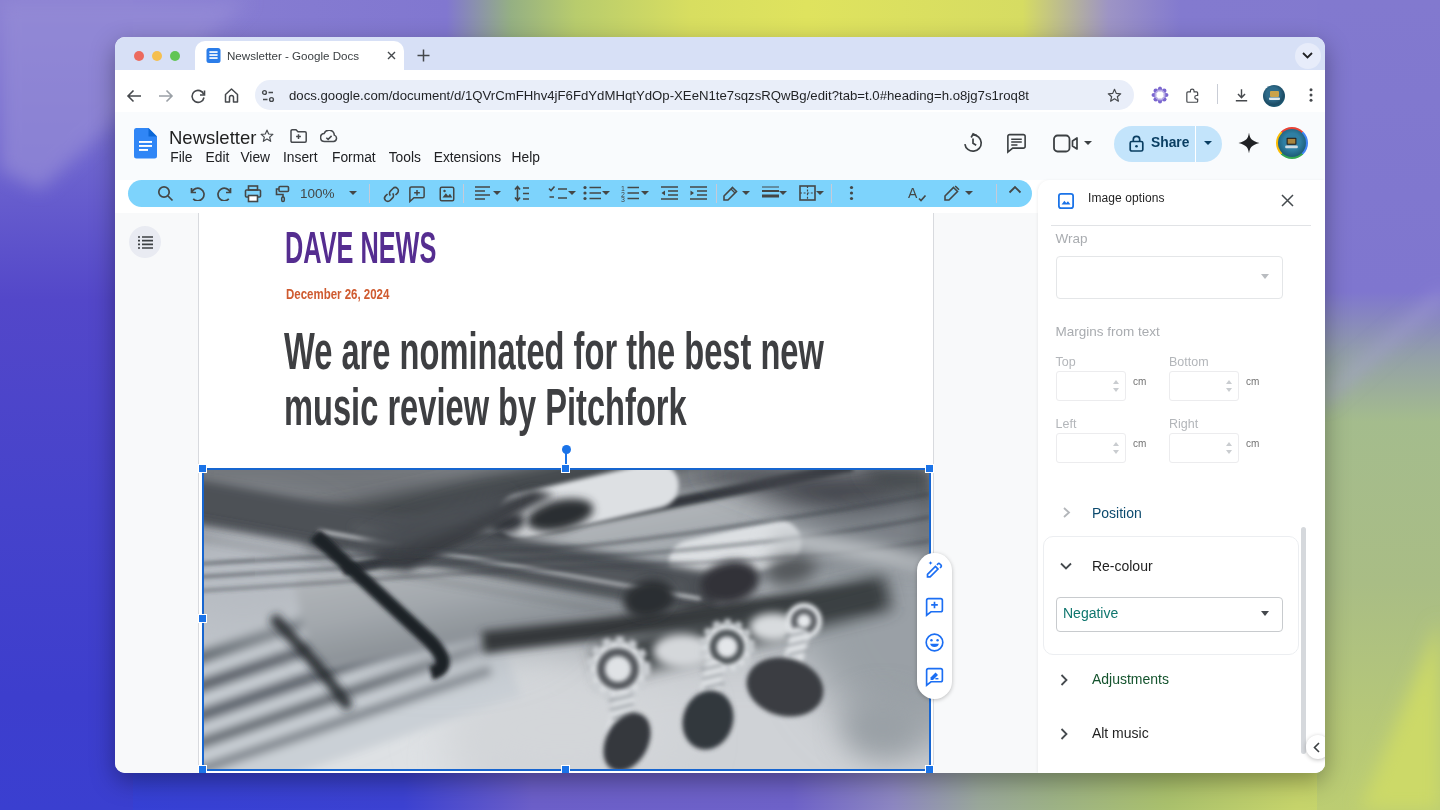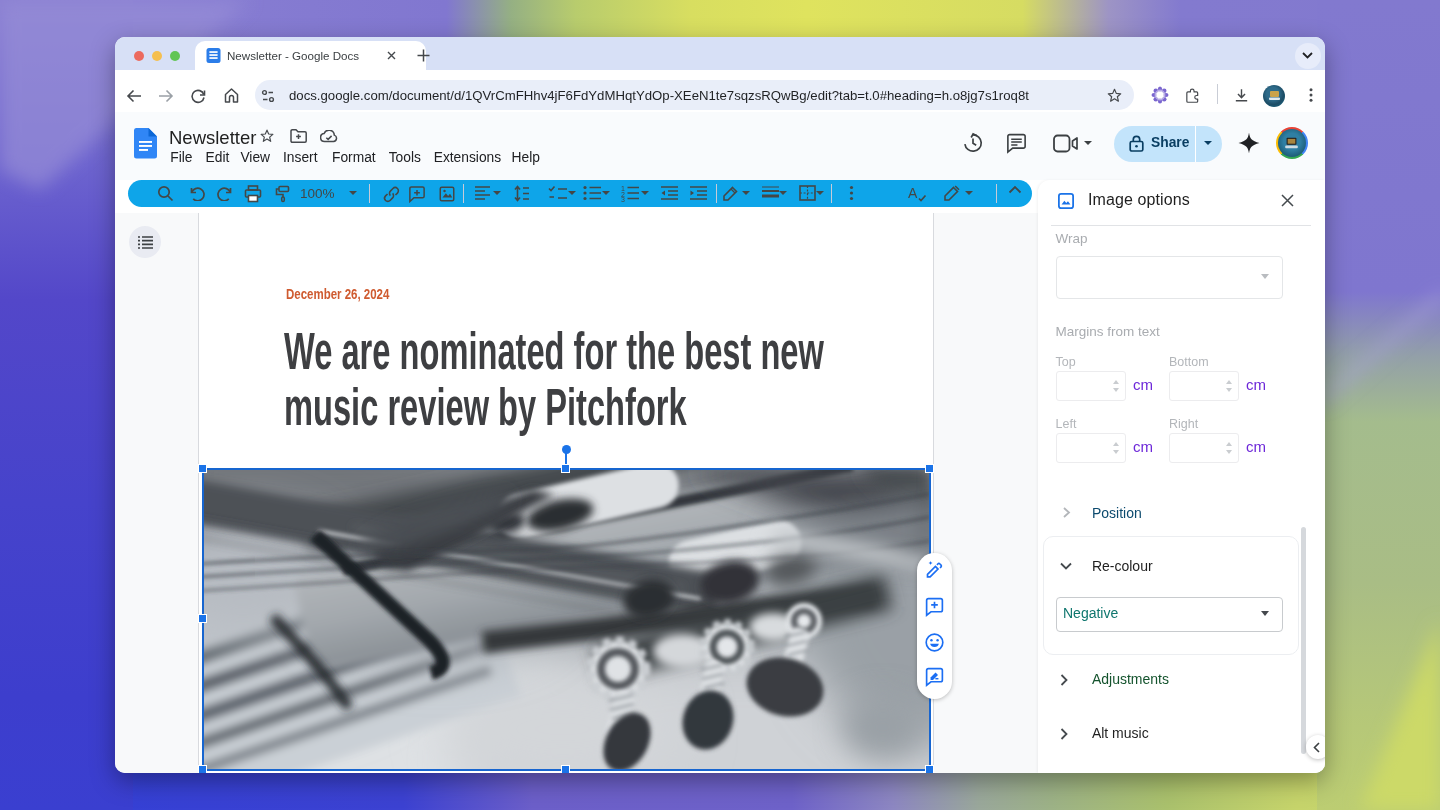--- a/index.html
+++ b/index.html
@@ -1,38 +1,38 @@
 <!DOCTYPE html>
 <html><head>
 <meta charset="utf-8">
 <style>
 html,body{margin:0;padding:0;width:1440px;height:810px;overflow:hidden;font-family:"Liberation Sans",sans-serif;}
 #wp{position:absolute;left:0;top:0}
 #win{position:absolute;left:115px;top:37px;width:1210px;height:736px;border-radius:10px;overflow:hidden;box-shadow:0 8px 24px rgba(0,0,0,.35);background:#fff}
 #tabstrip{position:absolute;left:0;top:0;width:1210px;height:33px;background:#d7e0f6}
 .tl{position:absolute;top:13.7px;width:10px;height:10px;border-radius:50%}
-#tab{position:absolute;left:80px;top:4px;width:231px;height:29px;background:#fff;border-radius:10px 10px 0 0}
+#tab{position:absolute;left:80px;top:4px;width:209px;height:29px;background:#fff;border-radius:10px 10px 0 0}
 #tabtitle{position:absolute;left:32px;top:8px;font-size:11.6px;color:#3c4043;white-space:nowrap}
 #urlrow{position:absolute;left:0;top:33px;width:1206px;height:42px;background:#fff}
 #urlpill{position:absolute;left:140px;top:10px;width:879px;height:30px;border-radius:15px;background:#e9eef9}
 #dhead{position:absolute;left:0;top:75px;width:1210px;height:68px;background:#f9fbfd}
-#pillbar{position:absolute;left:13px;top:142.5px;width:904px;height:27px;border-radius:13.5px;background:#0ea5e9}
+#pillbar{position:absolute;left:13px;top:142.5px;width:904px;height:27px;border-radius:13.5px;background:#7dd3fc}
 #canvas{position:absolute;left:0;top:176px;width:1210px;height:560px;background:#f8f9fa}
 #page{position:absolute;left:83px;top:0;width:734px;height:560px;background:#fff;border-left:1px solid #d8dade;border-right:1px solid #d8dade}
 #sidebar{position:absolute;left:923px;top:143px;width:287px;height:593px;background:#fff;border-radius:12px 0 0 0;box-shadow:-1px 0 3px rgba(0,0,0,.05)}
 .caret{display:inline-block;width:0;height:0;border-left:4px solid transparent;border-right:4px solid transparent;border-top:4.5px solid #444746}
 .sep{position:absolute;width:1px;height:19px;background:#c6cbd8;top:4px}
 .cx{transform-origin:0 50%;display:inline-block;white-space:nowrap}
 .tbi{position:absolute;top:5px}
 .hd{position:absolute;width:7px;height:7px;background:#1a73e8;outline:1.5px solid #fff}
 .schev{stroke:#454a4e;stroke-width:1.8;fill:none}
 .mf{position:absolute;width:68px;height:28px;background:#fff;border:1px solid #ececee;border-radius:3px}
 .mf:after{content:"";position:absolute;right:6px;top:8px;width:0;height:0;border-left:3.5px solid transparent;border-right:3.5px solid transparent;border-bottom:4px solid #c9ccd0}
 .mf:before{content:"";position:absolute;right:6px;bottom:8px;width:0;height:0;border-left:3.5px solid transparent;border-right:3.5px solid transparent;border-top:4px solid #c9ccd0}
-.cmt{position:absolute;font-size:15px;color:#6d28d9}
+.cmt{position:absolute;font-size:10px;color:#737373}
 </style>
 </head>
 <body>
 <svg id="wp" width="1440" height="810" viewBox="0 0 1440 810">
 <defs>
 <linearGradient id="wleft" x1="0" y1="0" x2="0" y2="1">
 <stop offset="0" stop-color="#8a80d2"></stop>
         <stop offset="0.19" stop-color="#6f66cf"></stop>
         <stop offset="0.37" stop-color="#5347c9"></stop>
         <stop offset="0.62" stop-color="#4643cb"></stop>
@@ -350,20 +350,21 @@
         <path d="M1.5 7.5 L7 2 L12.5 7.5" fill="none" stroke="#444746" stroke-width="1.8"></path>
       </svg>
 </div>
 <div id="canvas">
       <div id="page"></div>
 <div style="position:absolute;left:13.7px;top:12.6px;width:32px;height:32px;border-radius:50%;background:#e9ebf2"></div>
 <svg style="position:absolute;left:22.7px;top:21.6px" width="15" height="14" viewBox="0 0 15 14">
         <path d="M4 2 H15 M4 5.7 H15 M4 9.4 H15 M4 13 H15" stroke="#3c4043" stroke-width="1.7"></path>
         <path d="M0 2 H2 M0 5.7 H2 M0 9.4 H2 M0 13 H2" stroke="#3c4043" stroke-width="1.7"></path>
       </svg>
+<div style="position:absolute;left:169.5px;top:10.3px;font-size:44px;font-weight:bold;color:#552d90"><span class="cx" style="transform:scaleX(0.575)">DAVE NEWS</span></div>
 <div style="position:absolute;left:170.6px;top:72.5px;font-size:14px;font-weight:bold;color:#cf5b30"><span class="cx" style="transform:scaleX(0.82)">December 26, 2024</span></div>
 <div style="position:absolute;left:169px;top:110.5px;font-size:51px;font-weight:bold;color:#3e3f42;line-height:56.5px"><span class="cx" style="transform:scaleX(0.64)">We are nominated for the best new<br>music review by Pitchfork</span></div>
 <svg id="guitar" style="position:absolute;left:88px;top:256px" width="727" height="301" viewBox="0 0 727 301">
 <defs>
 <filter id="g2" x="-60%" y="-60%" width="220%" height="220%">
             <feGaussianBlur stdDeviation="2"></feGaussianBlur>
           </filter>
 <filter id="g4" x="-60%" y="-60%" width="220%" height="220%">
             <feGaussianBlur stdDeviation="4"></feGaussianBlur>
           </filter>
@@ -491,21 +492,21 @@
           <path d="M13.2 7.5 L16 10.3 L10.3 16 H7.5 V13.2 Z" fill="#1b6ef3"></path>
           <path d="M13 14.5 H16.5" stroke="#1b6ef3" stroke-width="1.7"></path>
         </svg>
 </div>
 </div>
 <div id="sidebar">
 <svg style="position:absolute;left:20px;top:13px" width="16" height="16" viewBox="0 0 18 18">
         <rect x="1" y="1" width="16" height="16" rx="2.5" fill="none" stroke="#1a73e8" stroke-width="2"></rect>
         <path d="M4 13 L7.2 8.8 L9.3 11.3 L11.2 9.2 L14 13 Z" fill="#1a73e8"></path>
       </svg>
-<div style="position:absolute;left:50px;top:11px;font-size:16px;font-weight:500;color:#1f1f1f;letter-spacing:.1px">Image options</div>
+<div style="position:absolute;left:50px;top:11px;font-size:12px;font-weight:500;color:#1f1f1f;letter-spacing:.1px">Image options</div>
 <svg style="position:absolute;left:243px;top:14px" width="13" height="13" viewBox="0 0 13 13">
         <path d="M1 1 L12 12 M12 1 L1 12" stroke="#454a4e" stroke-width="1.5"></path>
       </svg>
 <div style="position:absolute;left:13px;top:45px;width:260px;height:1px;background:#e1e3e6"></div>
 <div style="position:absolute;left:17.6px;top:51px;font-size:13.5px;color:#a9acb0">Wrap</div>
 <div style="position:absolute;left:17.6px;top:76px;width:225px;height:41px;border:1px solid #e4e6e8;border-radius:4px;background:#fff"></div>
 <div class="caret" style="position:absolute;left:223px;top:94px;border-top-color:#b9bcc0;border-top-width:5px;border-left-width:4.5px;border-right-width:4.5px"></div>
 <div style="position:absolute;left:17.6px;top:144px;font-size:13.5px;color:#a9acb0">Margins from text</div>
 <div style="position:absolute;left:17.6px;top:175px;font-size:12.5px;color:#b3b6ba">Top</div>
 <div style="position:absolute;left:131px;top:175px;font-size:12.5px;color:#b3b6ba">Bottom</div>

